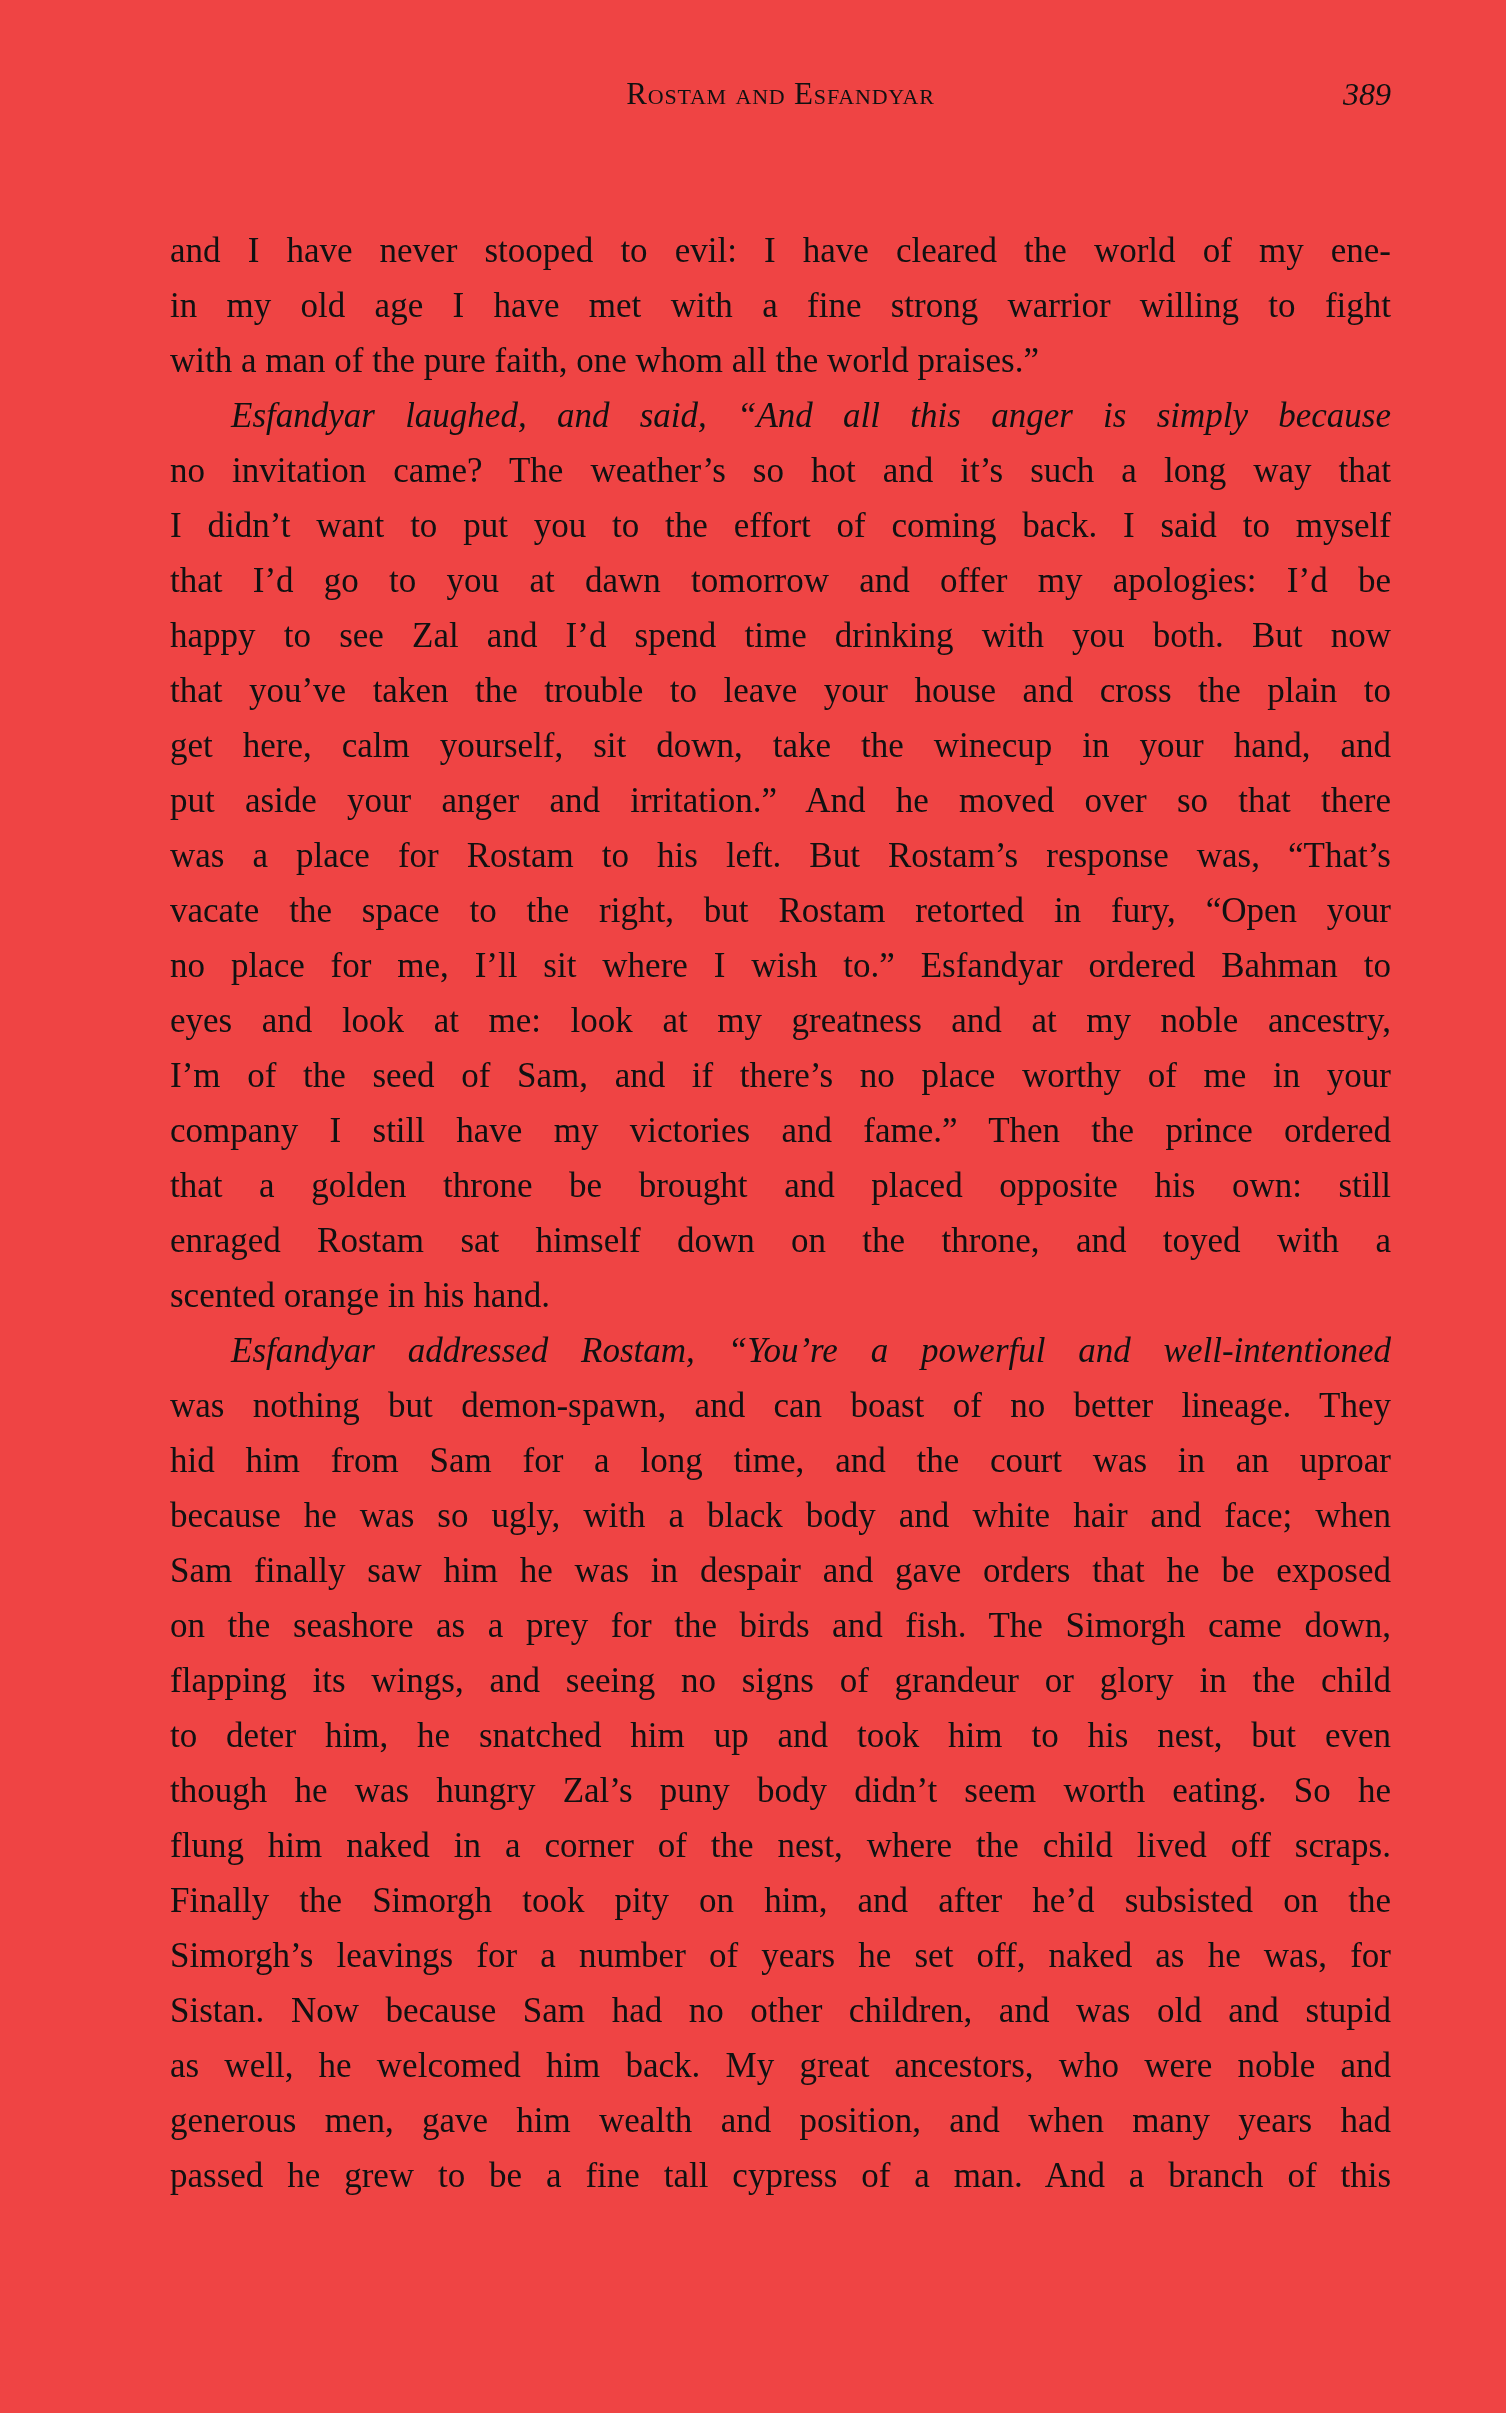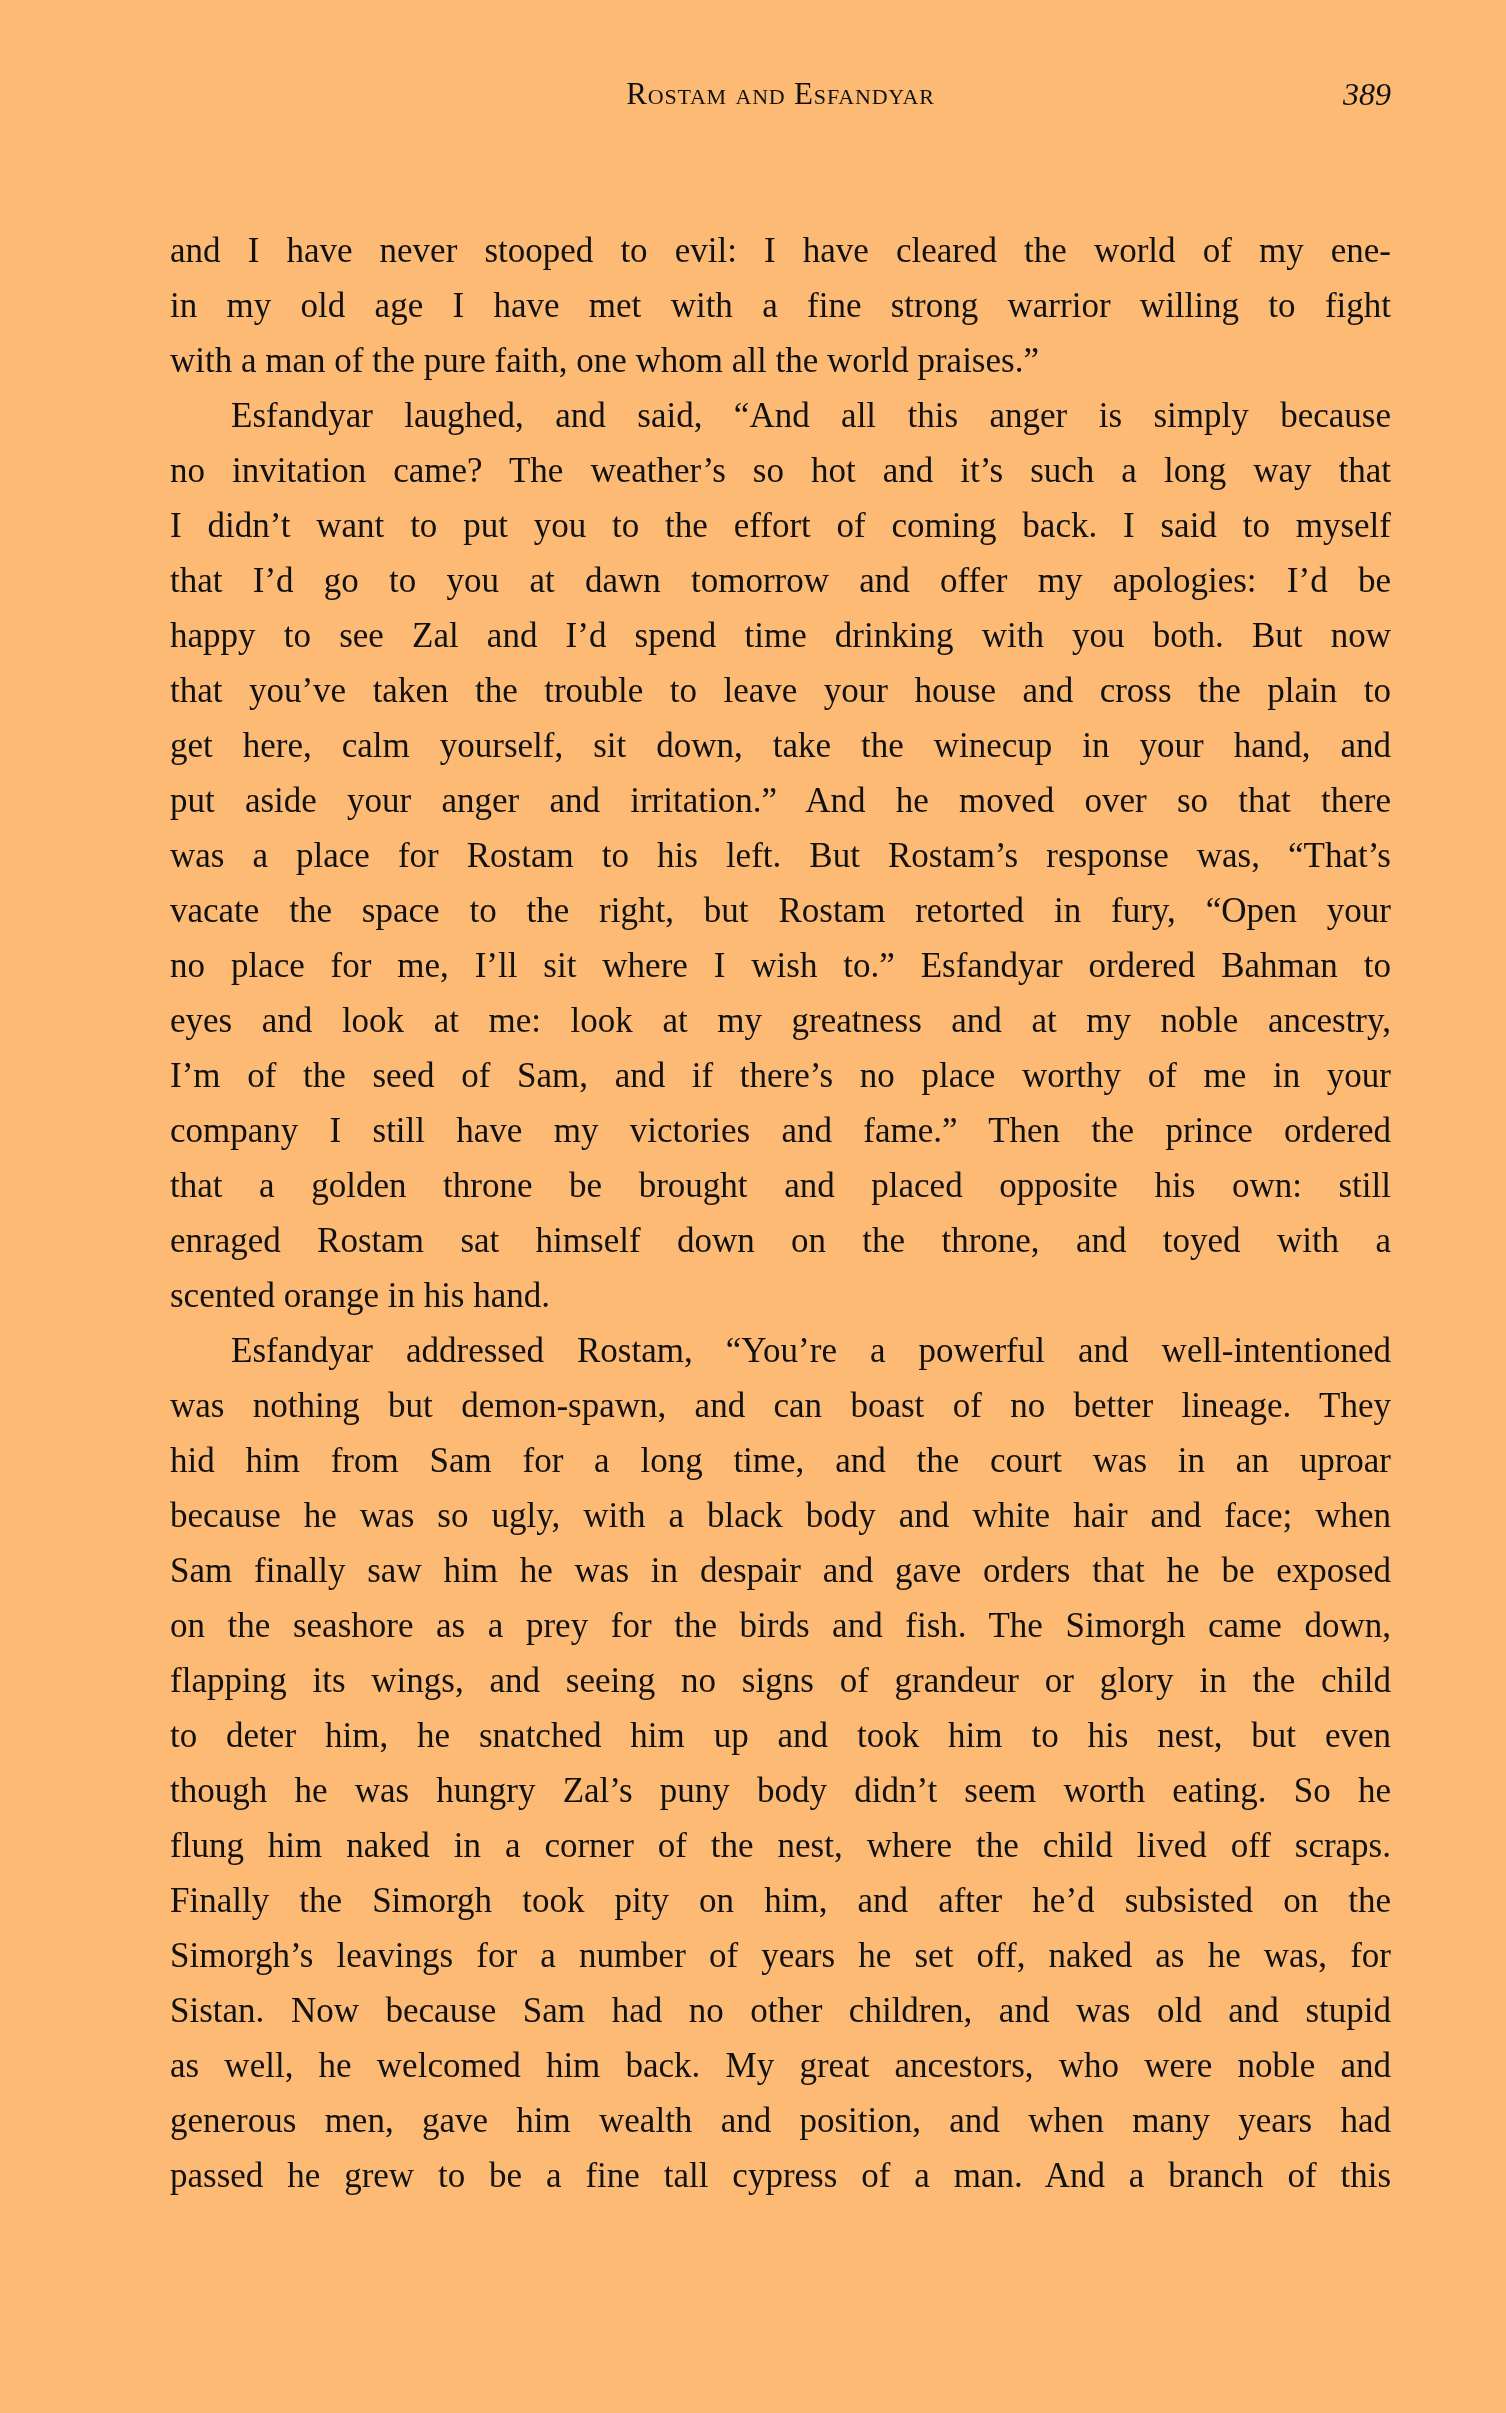--- a/index.html
+++ b/index.html
@@ -1,23 +1,23 @@
 <!DOCTYPE html>
 <html style="font-size:12.5px"><head>
 <meta charset="utf-8">
 <style>
   html, body { margin: 0; padding: 0; background: #ffffff; }
   body { width: 1506px; height: 2413px; position: relative; overflow: hidden; }
-  .page { position: absolute; left: 0; top: 0; width: 1506px; height: 2413px; background: #fdba74; color: #111111; font-family: "Liberation Serif", "DejaVu Serif", serif; }
+  .page { position: absolute; left: 0; top: 0; width: 1506px; height: 2413px; background: #ef4444; color: #111111; font-family: "Liberation Serif", "DejaVu Serif", serif; }
   .running-head { position: absolute; top: 76px; left: 170px; width: 1221px; height: 47px; }
   .running-title { position: absolute; left: 0; width: 100%; text-align: center; font-size: 31px; letter-spacing: 0.8px; font-variant: small-caps; top: 0; }
   .page-number { position: absolute; right: 0; top: 0; font-size: 32px; font-style: italic; }
   .body-text { position: absolute; top: 215px; left: 170px; width: 1221px; margin-top: 8px; }
   .line { height: 55px; line-height: 55px; font-size: 35px; white-space: nowrap; text-align: justify; text-align-last: justify; overflow: visible; }
-  .line.indent { padding-left: 61px; }
+  .line.indent { padding-left: 61px; font-style: italic; }
   .line.last { text-align-last: left; }
 </style>
 </head>
 <body>
 
 <div class="page">
   <div class="running-head">
     <div class="running-title">Rostam and Esfandyar</div>
     <div class="page-number">389</div>
   </div>

